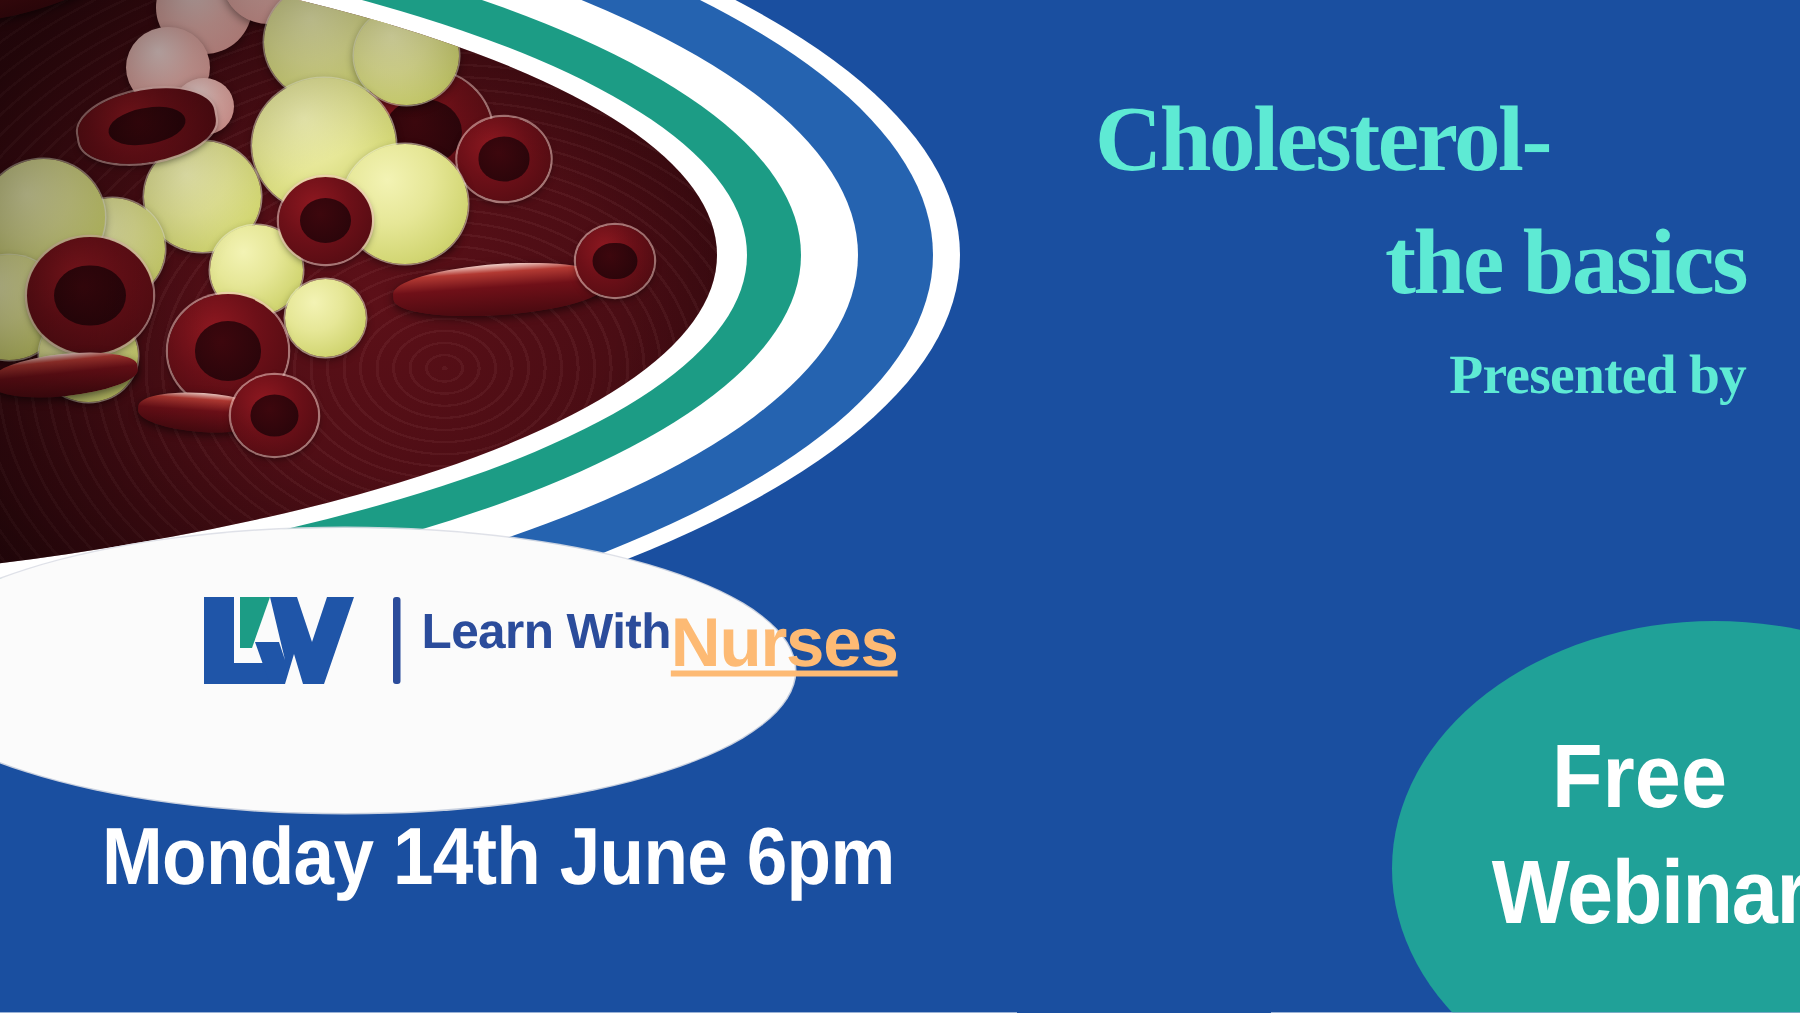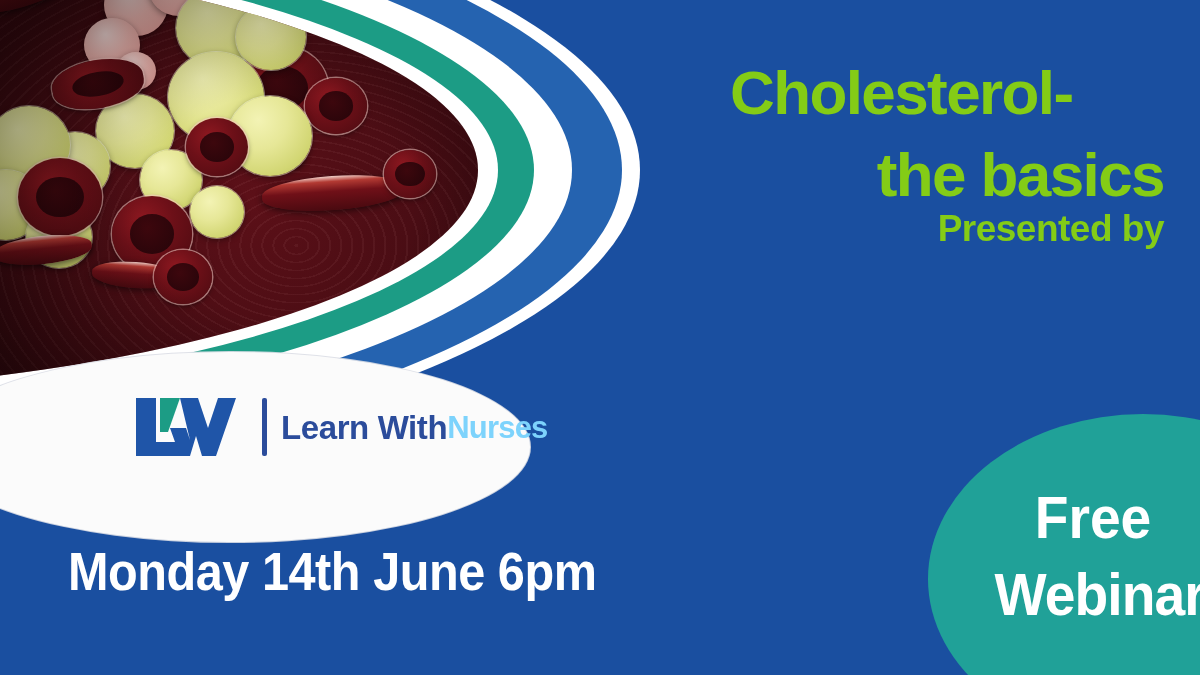--- a/index.html
+++ b/index.html
@@ -167,46 +167,49 @@
     border-radius: 2px;
   }
   .logo-words { display: flex; flex-direction: row; line-height: 1; }
   .logo-learn {
     font-size: 33px;
     font-weight: 700;
     color: #2B4C9B;
     letter-spacing: -0.4px;
   }
   .logo-nurses {
-    font-size: 31px;
-    font-weight: 700;
-    color: #7dd3fc;
+    font-size: 46px;
+    font-weight: 700;
+    color: #fdba74;
     letter-spacing: -0.8px;
     margin-top: 1px;
+    text-decoration: underline;
   }
 
   
   .headline {
     position: absolute;
     right: 36px;
     top: 62px;
     width: 440px;
     text-align: right;
-    color: #84cc16;
+    color: #5eead4;
+    font-family: Liberation Serif, serif;
   }
   .title-line {
     font-size: 62px;
     font-weight: 700;
     line-height: 1.0;
     letter-spacing: -1.6px;
     white-space: nowrap;
   }
   .title-line.l1 { text-align: left; margin-left: 6px; }
   .title-line.l2 { margin-top: 20px; text-align: right; }
   .presenter {
+    margin-top: 22px;
     font-size: 37px;
     font-weight: 700;
     line-height: 1.22;
     letter-spacing: -0.5px;
   }
 
   
   .date-text {
     position: absolute;
     left: 68px;

